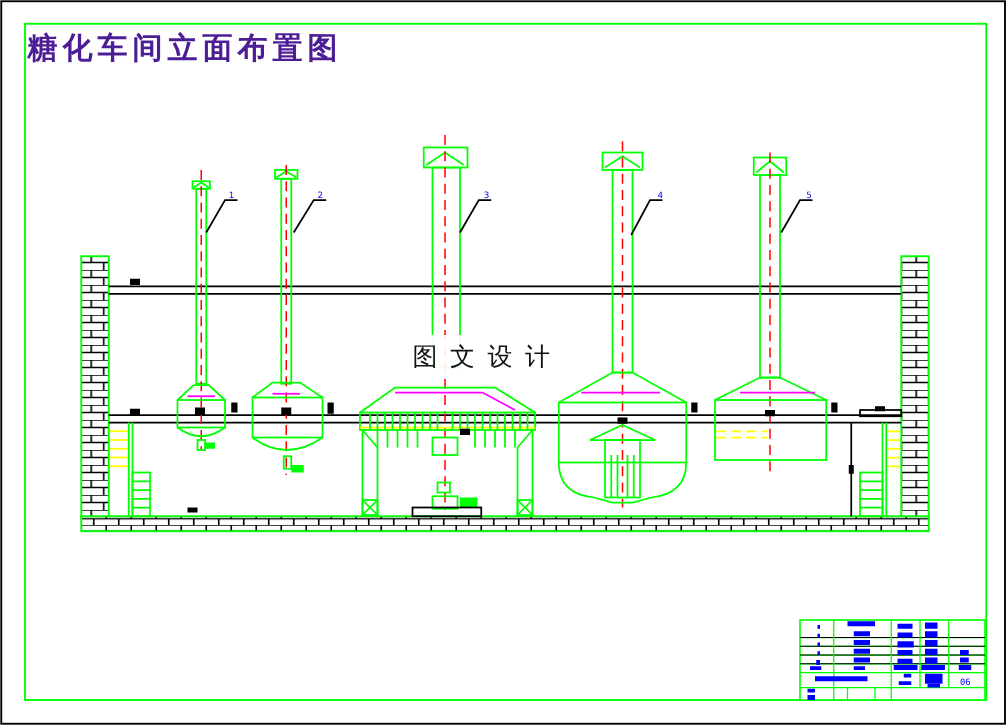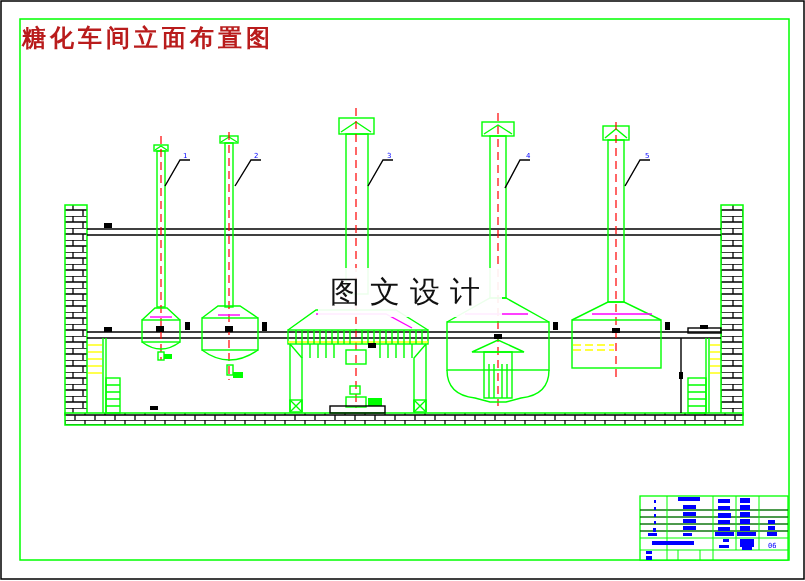--- a/index.html
+++ b/index.html
@@ -1,19 +1,19 @@
 <!DOCTYPE html>
 <html><head>
 <meta charset="utf-8">
 <style>
   html,body{margin:0;padding:0;background:#fff;}
   body{width:805px;height:581px;overflow:hidden;position:relative;font-family:"DejaVu Sans",sans-serif;}
   svg{position:absolute;left:0;top:0;}
-  .title{position:absolute;left:22px;top:22px;font-family:"DejaVu Serif",serif;font-size:24px;color:#b91c1c;letter-spacing:4px;font-weight:bold;}
-  .watermark{position:absolute;left:318px;top:268px;padding:4px 12px;background:rgba(255,255,255,0.92);font-family:Liberation Mono, monospace;font-size:30px;letter-spacing:10px;color:#111;}
+  .title{position:absolute;left:22px;top:22px;font-family:"DejaVu Serif",serif;font-size:24px;color:#4c1d95;letter-spacing:4px;font-weight:bold;}
+  .watermark{position:absolute;left:318px;top:268px;padding:4px 12px;background:rgba(255,255,255,0.92);font-family:Liberation Mono, monospace;font-size:20px;letter-spacing:10px;color:#111;}
   .g{stroke:#00ff00;fill:none;stroke-width:1.4}
   .k{stroke:#000;fill:none;stroke-width:1.4}
   .r{stroke:#ff0000;stroke-width:1.2;stroke-dasharray:8 5;fill:none}
   .m{stroke:#ff00ff;fill:none;stroke-width:1.4}
   .y{stroke:#ffff00;stroke-width:1.4}
   .lbl{font-size:7px;fill:#0000ff;font-family:"DejaVu Sans",sans-serif}
   .tb{fill:#0000ff}
   .tbtxt{font-size:7px;fill:#0000ff;font-family:"DejaVu Sans Mono",monospace}
 </style>
 </head>

